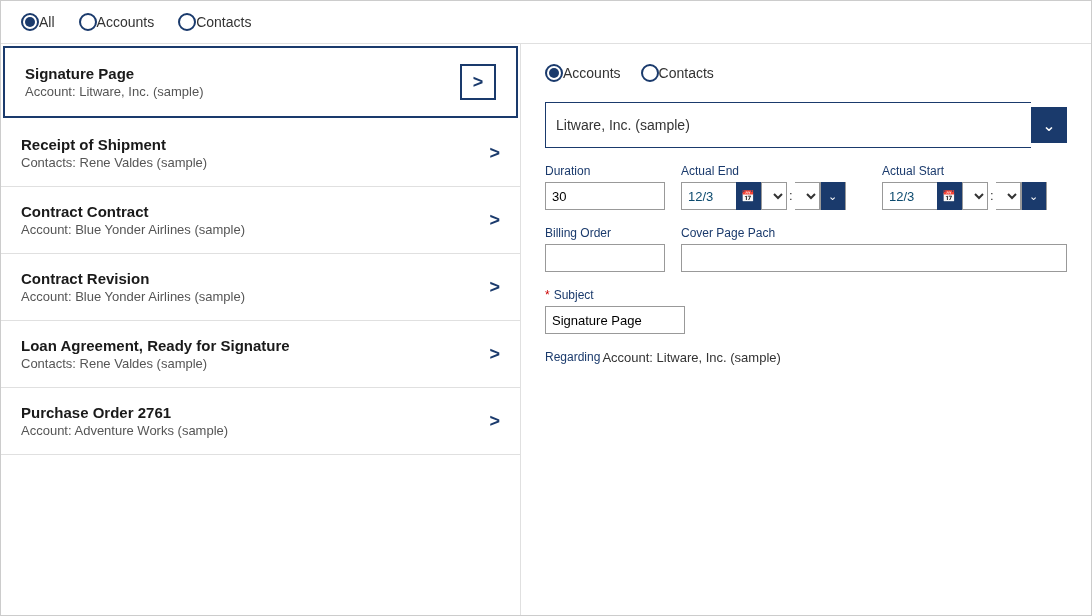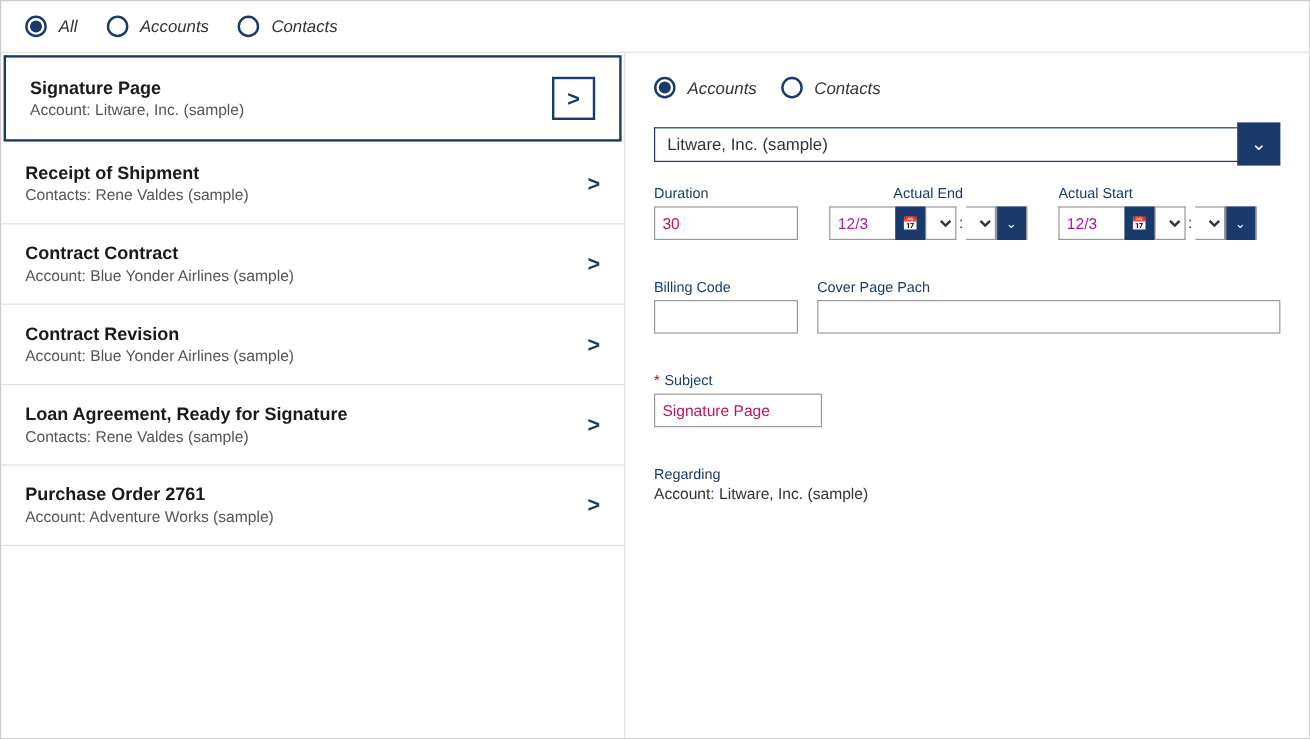--- a/index.html
+++ b/index.html
@@ -19,23 +19,22 @@
       display: flex;
       align-items: center;
       padding: 12px 20px;
       border-bottom: 1px solid #e0e0e0;
       gap: 24px;
     }
 
     .radio-group {
       display: flex;
       align-items: center;
-      gap: 10px;
-      cursor: pointer;
-      font-style: italic;
+      gap: 0;
+      cursor: pointer;
     }
 
     .radio-circle {
       width: 18px;
       height: 18px;
       border-radius: 50%;
       border: 2px solid #1a3a6c;
       display: flex;
       align-items: center;
       justify-content: center;
@@ -144,21 +143,21 @@
     }
 
     .dropdown-row {
       display: flex;
       align-items: center;
       gap: 0;
     }
 
     .dropdown-field {
       flex: 1;
-      height: 29px;
+      height: 46px;
       border: 1px solid #1a3a6c;
       border-right: none;
       padding: 0 10px;
       font-size: 14px;
       color: #333;
       display: flex;
       align-items: center;
     }
 
     .dropdown-btn {
@@ -186,36 +185,36 @@
       font-size: 14px;
       cursor: pointer;
       align-self: center;
       width: 80%;
       text-align: center;
     }
 
     .fields-grid {
       display: flex;
       flex-direction: column;
-      gap: 32px;
+      gap: 16px;
     }
 
     .fields-row {
       display: flex;
       gap: 16px;
     }
 
     .field-group {
       display: flex;
       flex-direction: column;
       gap: 4px;
     }
 
     .field-group.duration { width: 120px; }
-    .field-group.actual-end { flex: 1; align-items: center; }
+    .field-group.actual-end { flex: 1; }
     .field-group.actual-start { flex: 1; }
     .field-group.billing-code { width: 120px; }
     .field-group.category { flex: 1; }
     .field-group.cover-page { flex: 1; }
 
     .field-label {
       font-size: 12px;
       color: #1a3a6c;
       font-weight: 500;
     }
@@ -223,36 +222,36 @@
     .field-required {
       color: #cc0000;
       font-size: 12px;
     }
 
     .field-input {
       height: 28px;
       border: 1px solid #999;
       padding: 0 6px;
       font-size: 13px;
-      color: #be185d;
+      color: #000000;
       outline: none;
     }
 
     .date-input-group {
       display: flex;
       align-items: center;
     }
 
     .date-input {
       height: 28px;
       border: 1px solid #999;
       border-right: none;
       padding: 0 6px;
       font-size: 13px;
-      color: #a21caf;
+      color: #0c4a6e;
       width: 55px;
     }
 
     .date-icon-btn {
       width: 26px;
       height: 28px;
       background: #1a3a6c;
       border: none;
       cursor: pointer;
       display: flex;
@@ -288,21 +287,21 @@
     }
 
     .subject-label-row {
       display: flex;
       align-items: center;
       gap: 4px;
     }
 
     .regarding-section {
       display: flex;
-      flex-direction: column;
+      flex-direction: row;
       gap: 2px;
     }
 
     .regarding-value {
       font-size: 13px;
       color: #333;
     }
   </style>
 </head>
 <body>
@@ -445,21 +444,21 @@
               </select>
               <button class="date-icon-btn" style="border-left:1px solid #999;">
                 <span>⌄</span>
               </button>
             </div>
           </div>
         </div>
 
         <div class="fields-row">
           <div class="field-group billing-code">
-            <span class="field-label">Billing Code</span>
+            <span class="field-label">Billing Order</span>
             <input class="field-input" type="text" style="">
           </div>
           <div class="field-group cover-page">
             <span class="field-label">Cover Page Pach</span>
             <input class="field-input" type="text" style="">
           </div>
         </div>
 
         <div class="subject-section">
           <div class="subject-label-row">

